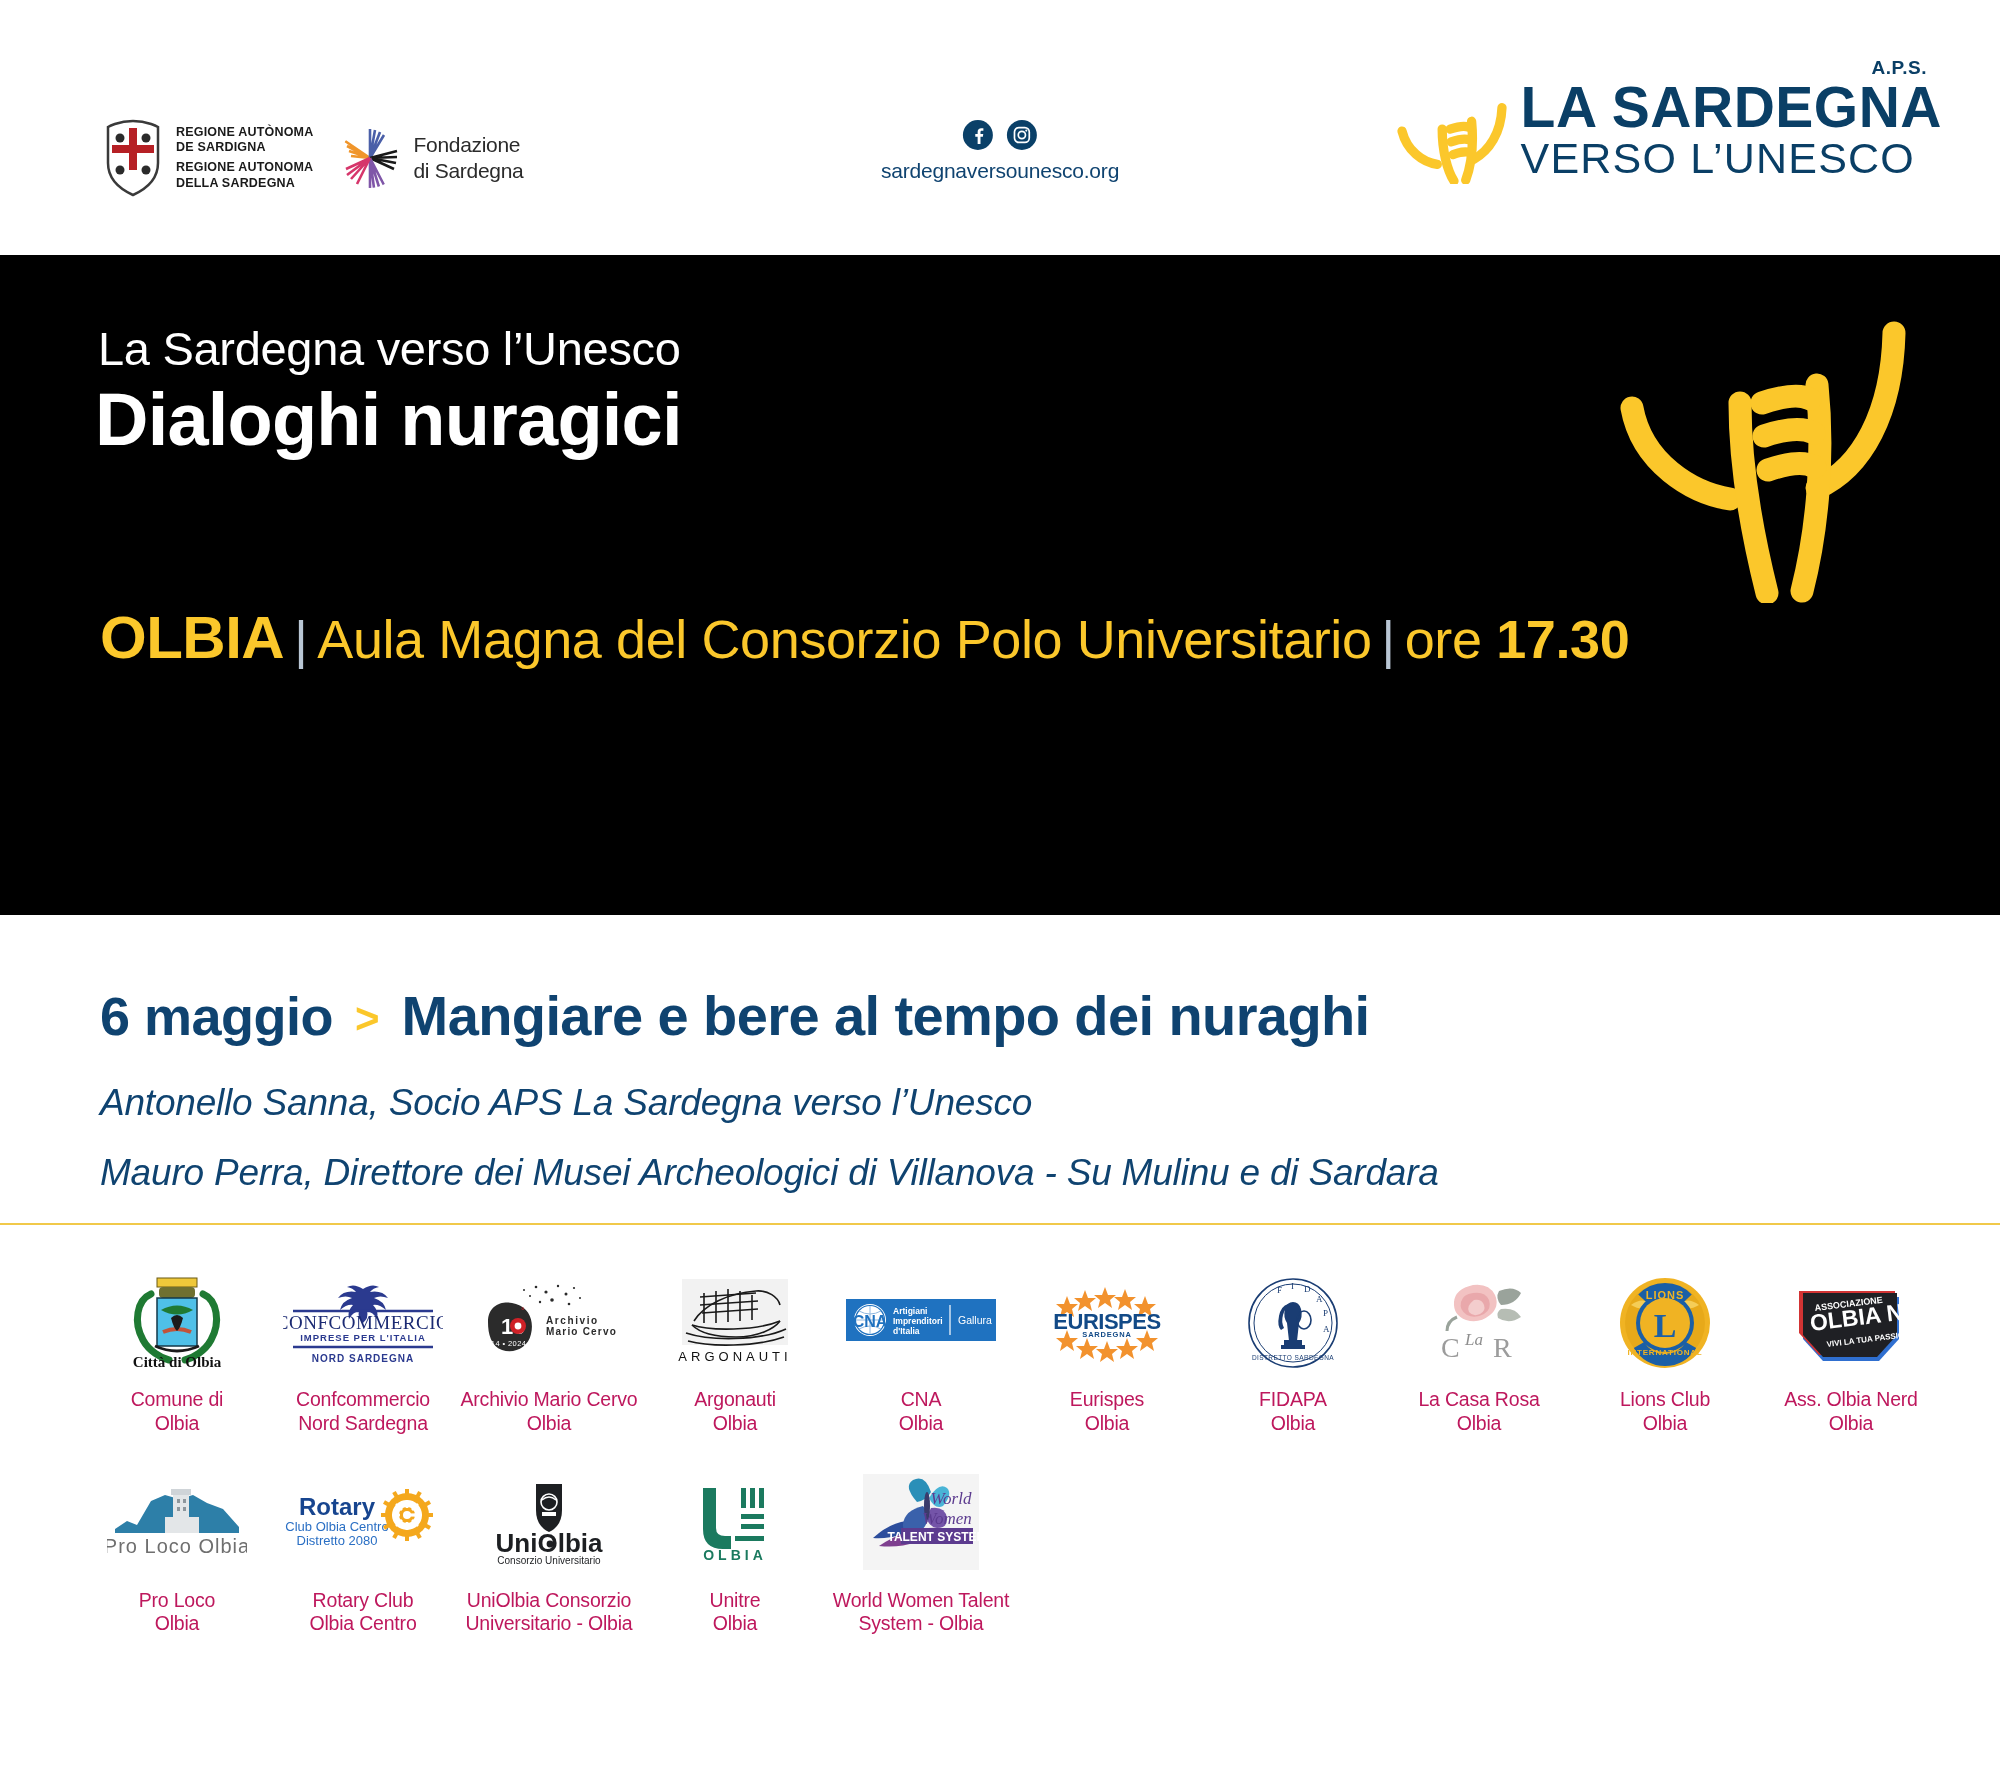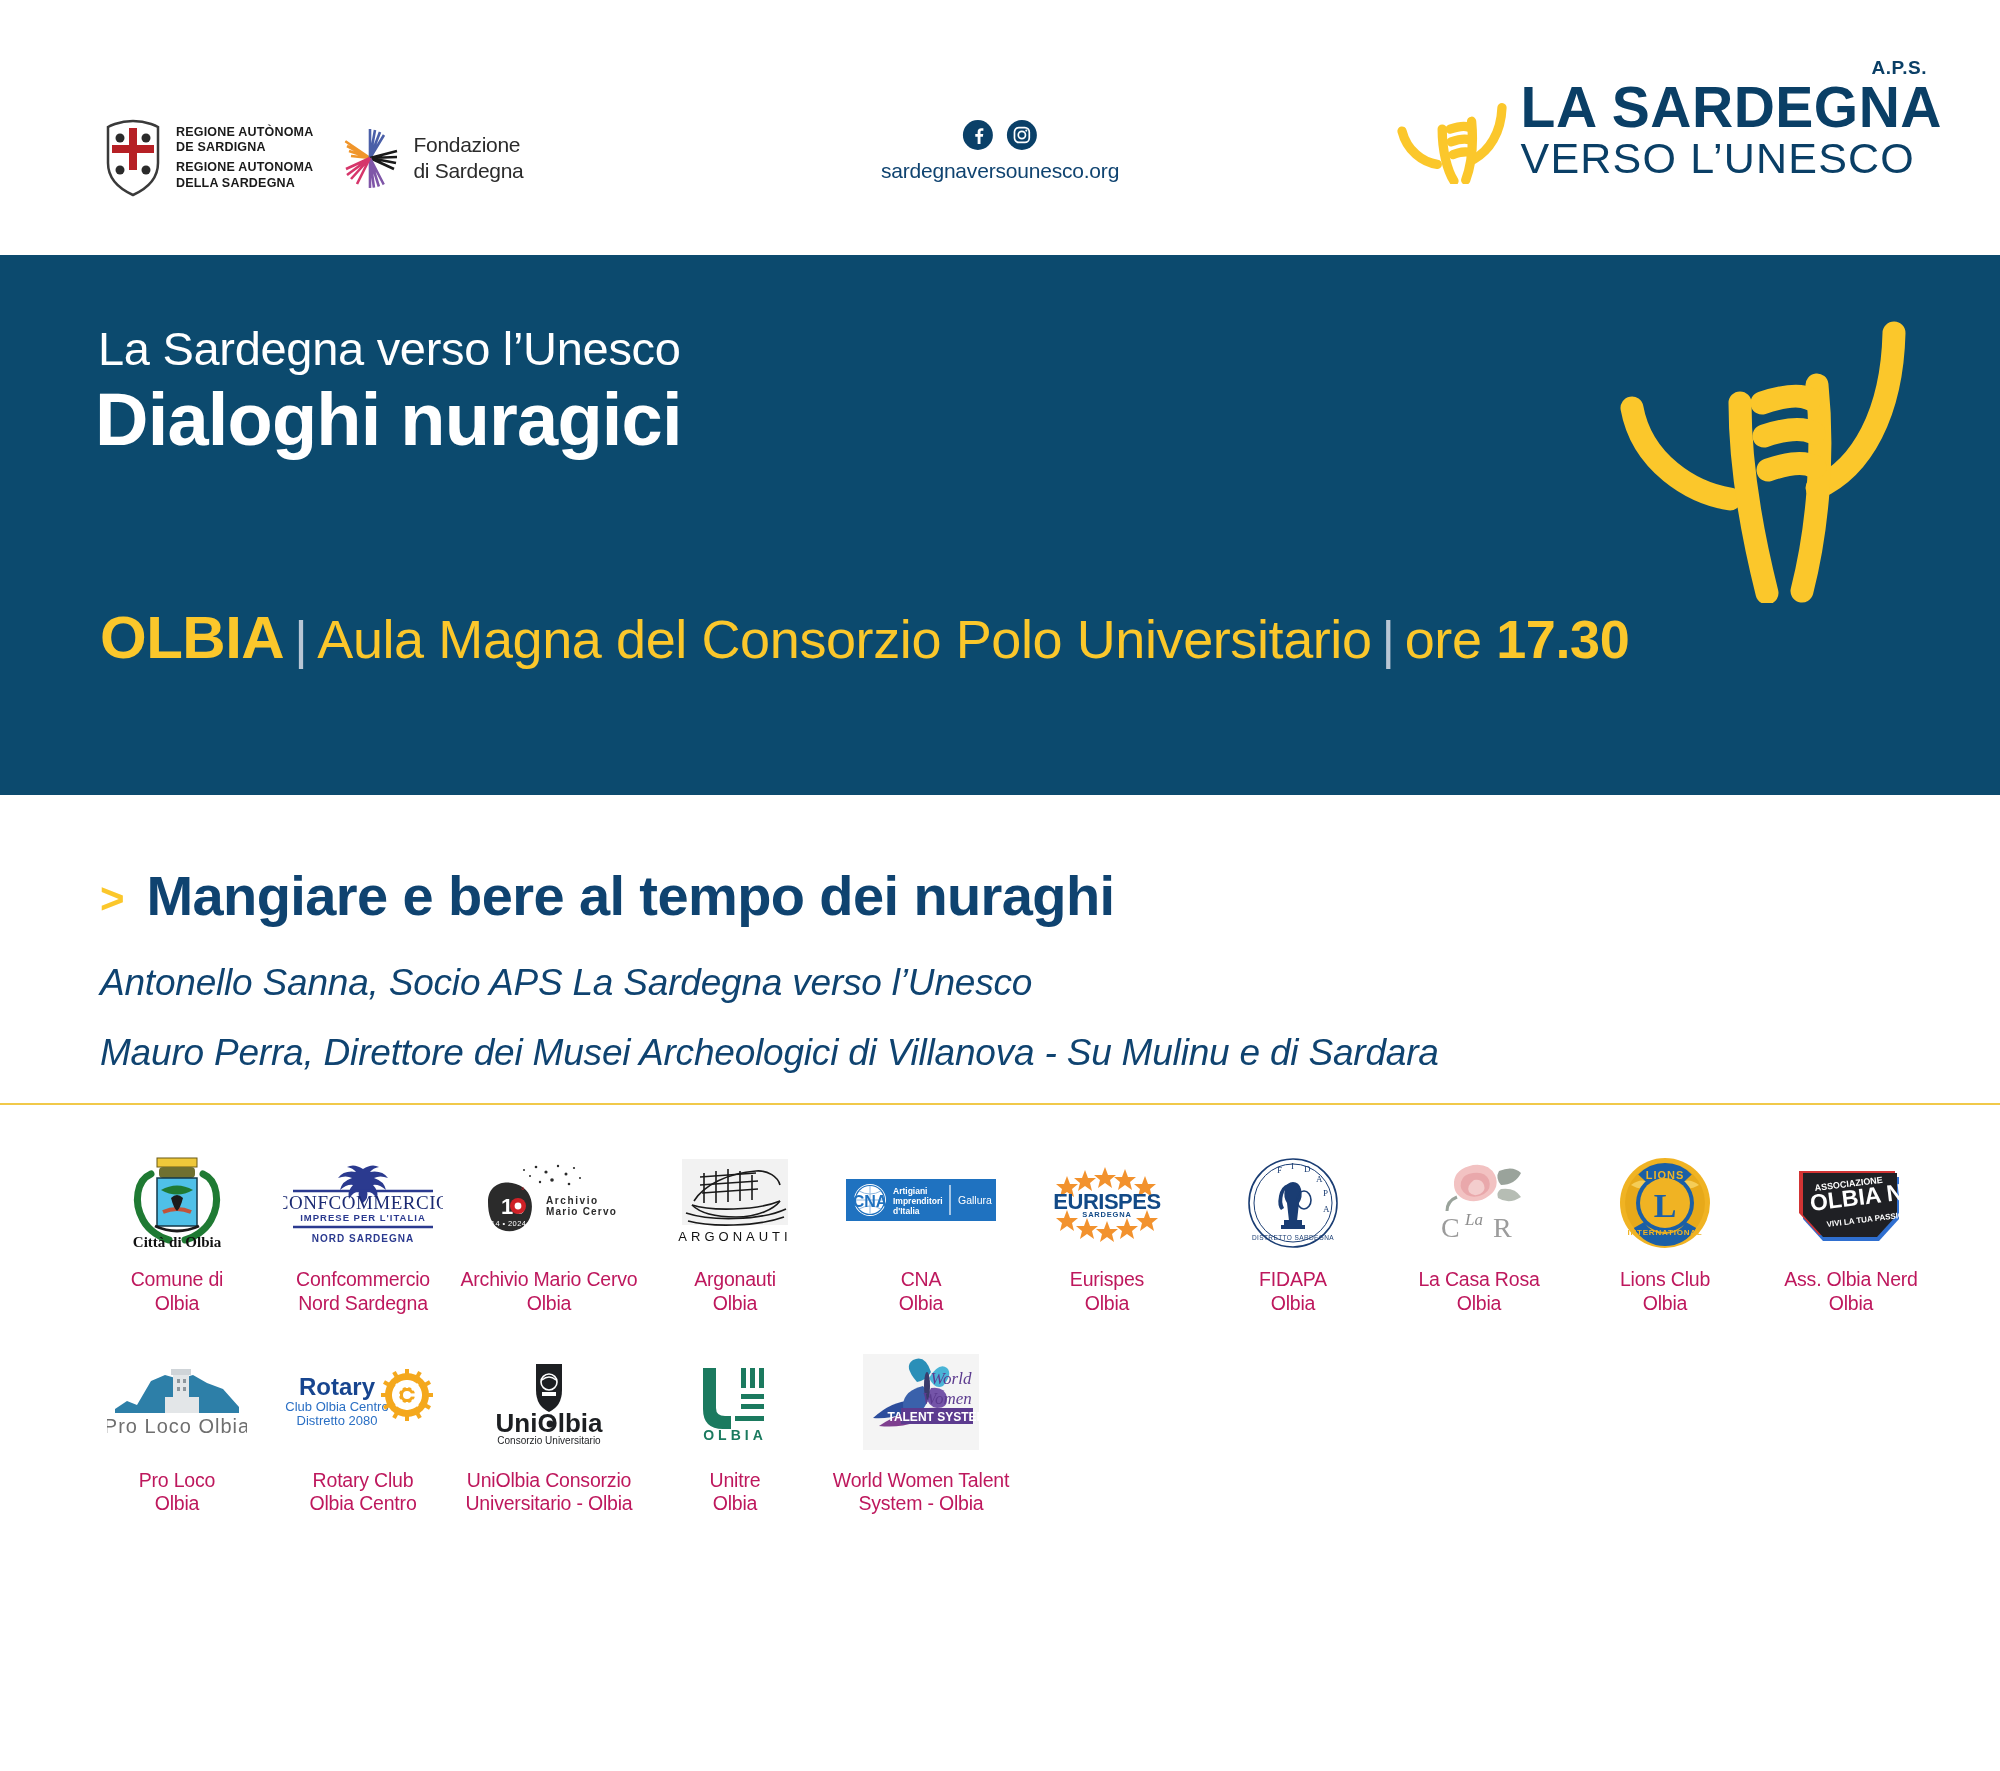--- a/index.html
+++ b/index.html
@@ -110,22 +110,22 @@
     font-size: 43px;
     color: #0a3f66;
     letter-spacing: 1.2px;
     line-height: 1;
     margin-top: 1px;
   }
 
   
   .banner {
     position: relative;
-    height: 540px;
-    background: #0c4a6e;
+    height: 660px;
+    background: #000000;
     overflow: hidden;
   }
   .banner-mark {
     position: absolute;
     right: 88px;
     top: 48px;
     width: 300px;
     height: 300px;
     opacity: 1;
   }
@@ -358,20 +358,21 @@
     </svg>
     <div class="banner-kicker">La Sardegna verso l’Unesco</div>
     <div class="banner-title">Dialoghi nuragici</div>
     <div class="banner-venue">
       <span class="city">OLBIA</span><span class="sep">|</span><span>Aula Magna del Consorzio Polo Universitario</span><span class="sep">|</span><span>ore</span> <span class="time">17.30</span>
     </div>
   </div>
 
   <div class="event">
     <div class="event-line1">
+      <span class="event-date">6 maggio</span>
       <span class="event-arrow">&gt;</span>
       <span class="event-topic">Mangiare e bere al tempo dei nuraghi</span>
     </div>
     <div class="event-speaker">Antonello Sanna, Socio APS La Sardegna verso l’Unesco</div>
     <div class="event-speaker">Mauro Perra, Direttore dei Musei Archeologici di Villanova - Su Mulinu e di Sardara</div>
     <div class="divider"></div>
   </div>
 
   <div class="sponsors">
 

